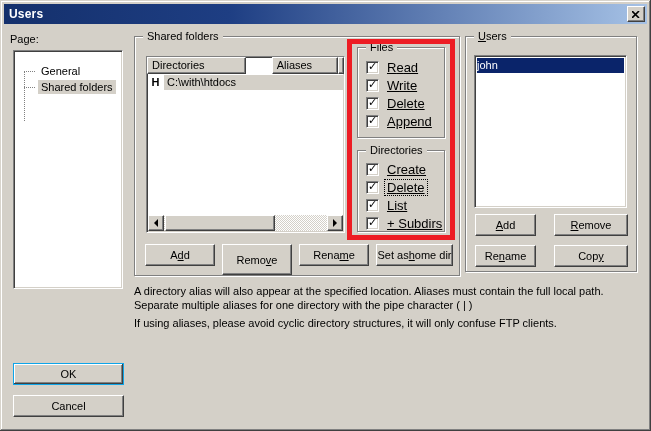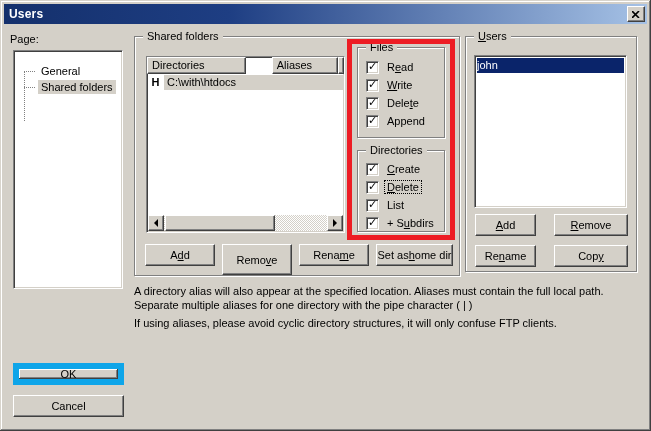--- a/index.html
+++ b/index.html
@@ -19,21 +19,21 @@
     border:1px solid;border-color:#fff #404040 #404040 #fff;box-shadow:inset -1px -1px 0 #808080;
     display:flex;align-items:center;justify-content:center;}
   .label{font-size:11px;}
   
   .sunken{background:#fff;border:1px solid;border-color:#808080 #fff #fff #808080;
     box-shadow:inset 1px 1px 0 #404040, inset -1px -1px 0 var(--bg);}
   
   .btn{position:absolute;background:var(--bg);border:1px solid;border-color:#fff #404040 #404040 #fff;
     box-shadow:inset -1px -1px 0 #808080;font-size:11px;display:flex;align-items:center;justify-content:center;
     font-family:"Liberation Sans","DejaVu Sans",sans-serif;cursor:default;}
-  .btn-default{border:6px solid #0ea5e9;box-shadow:inset -1px -1px 0 #404040, inset 1px 1px 0 #fff, inset -2px -2px 0 #808080;}
+  .btn-default{border:1px solid #0ea5e9;box-shadow:inset -1px -1px 0 #404040, inset 1px 1px 0 #fff, inset -2px -2px 0 #808080;}
   
   .group{position:absolute;border:1px solid #808080;box-shadow:1px 1px 0 #fff, inset 1px 1px 0 #fff;}
   .group-legend{position:absolute;top:-7px;left:8px;background:var(--bg);padding:0 4px;font-size:11px;line-height:12px;}
   
   .page-list{position:absolute;left:13px;top:50px;width:110px;height:239px;padding:12px 2px 0 6px;}
   .tree{position:relative;}
   .tree-vline{position:absolute;left:4px;top:9px;height:49px;border-left:1px dotted #808080;}
   .tree-item{display:flex;align-items:center;height:16px;}
   .tree-stub{width:11px;height:1px;border-top:1px dotted #808080;margin-left:4px;margin-right:3px;}
   .tree-label{padding:1px 3px;white-space:nowrap;}
@@ -57,21 +57,21 @@
   .sb-thumb{position:absolute;left:17px;top:0;width:110px;height:16px;background:var(--bg);
     border:1px solid;border-color:#fff #404040 #404040 #fff;box-shadow:inset -1px -1px 0 #808080;}
   .tri-left{width:0;height:0;border:4px solid transparent;border-right:4px solid #000;margin-left:-4px;}
   .tri-right{width:0;height:0;border:4px solid transparent;border-left:4px solid #000;margin-right:-4px;}
   
   .check-row{display:flex;align-items:center;height:18px;}
   .checkbox{width:13px;height:13px;background:#fff;border:1px solid;border-color:#808080 #fff #fff #808080;
     box-shadow:inset 1px 1px 0 #404040, inset -1px -1px 0 var(--bg);margin-right:6px;
     display:flex;align-items:center;justify-content:center;flex:none;}
   .check{font-family:"DejaVu Sans",sans-serif;font-size:11px;font-weight:bold;line-height:11px;margin-top:-1px;}
-  .cb-label{font-size:11px;padding:0 2px;white-space:nowrap;}
+  .cb-label{font-size:13px;padding:0 2px;white-space:nowrap;text-decoration:underline;}
   .cb-label.focused{outline:1px dotted #000;}
   
   .annotation{position:absolute;left:347px;top:39px;width:108px;height:201px;
     border:5px solid var(--red);pointer-events:none;z-index:50;}
   .helptext{position:absolute;left:134px;width:502px;font-size:11px;line-height:14px;}
   u{text-underline-offset:1px;}
 </style>
 </head>
 <body>
 

